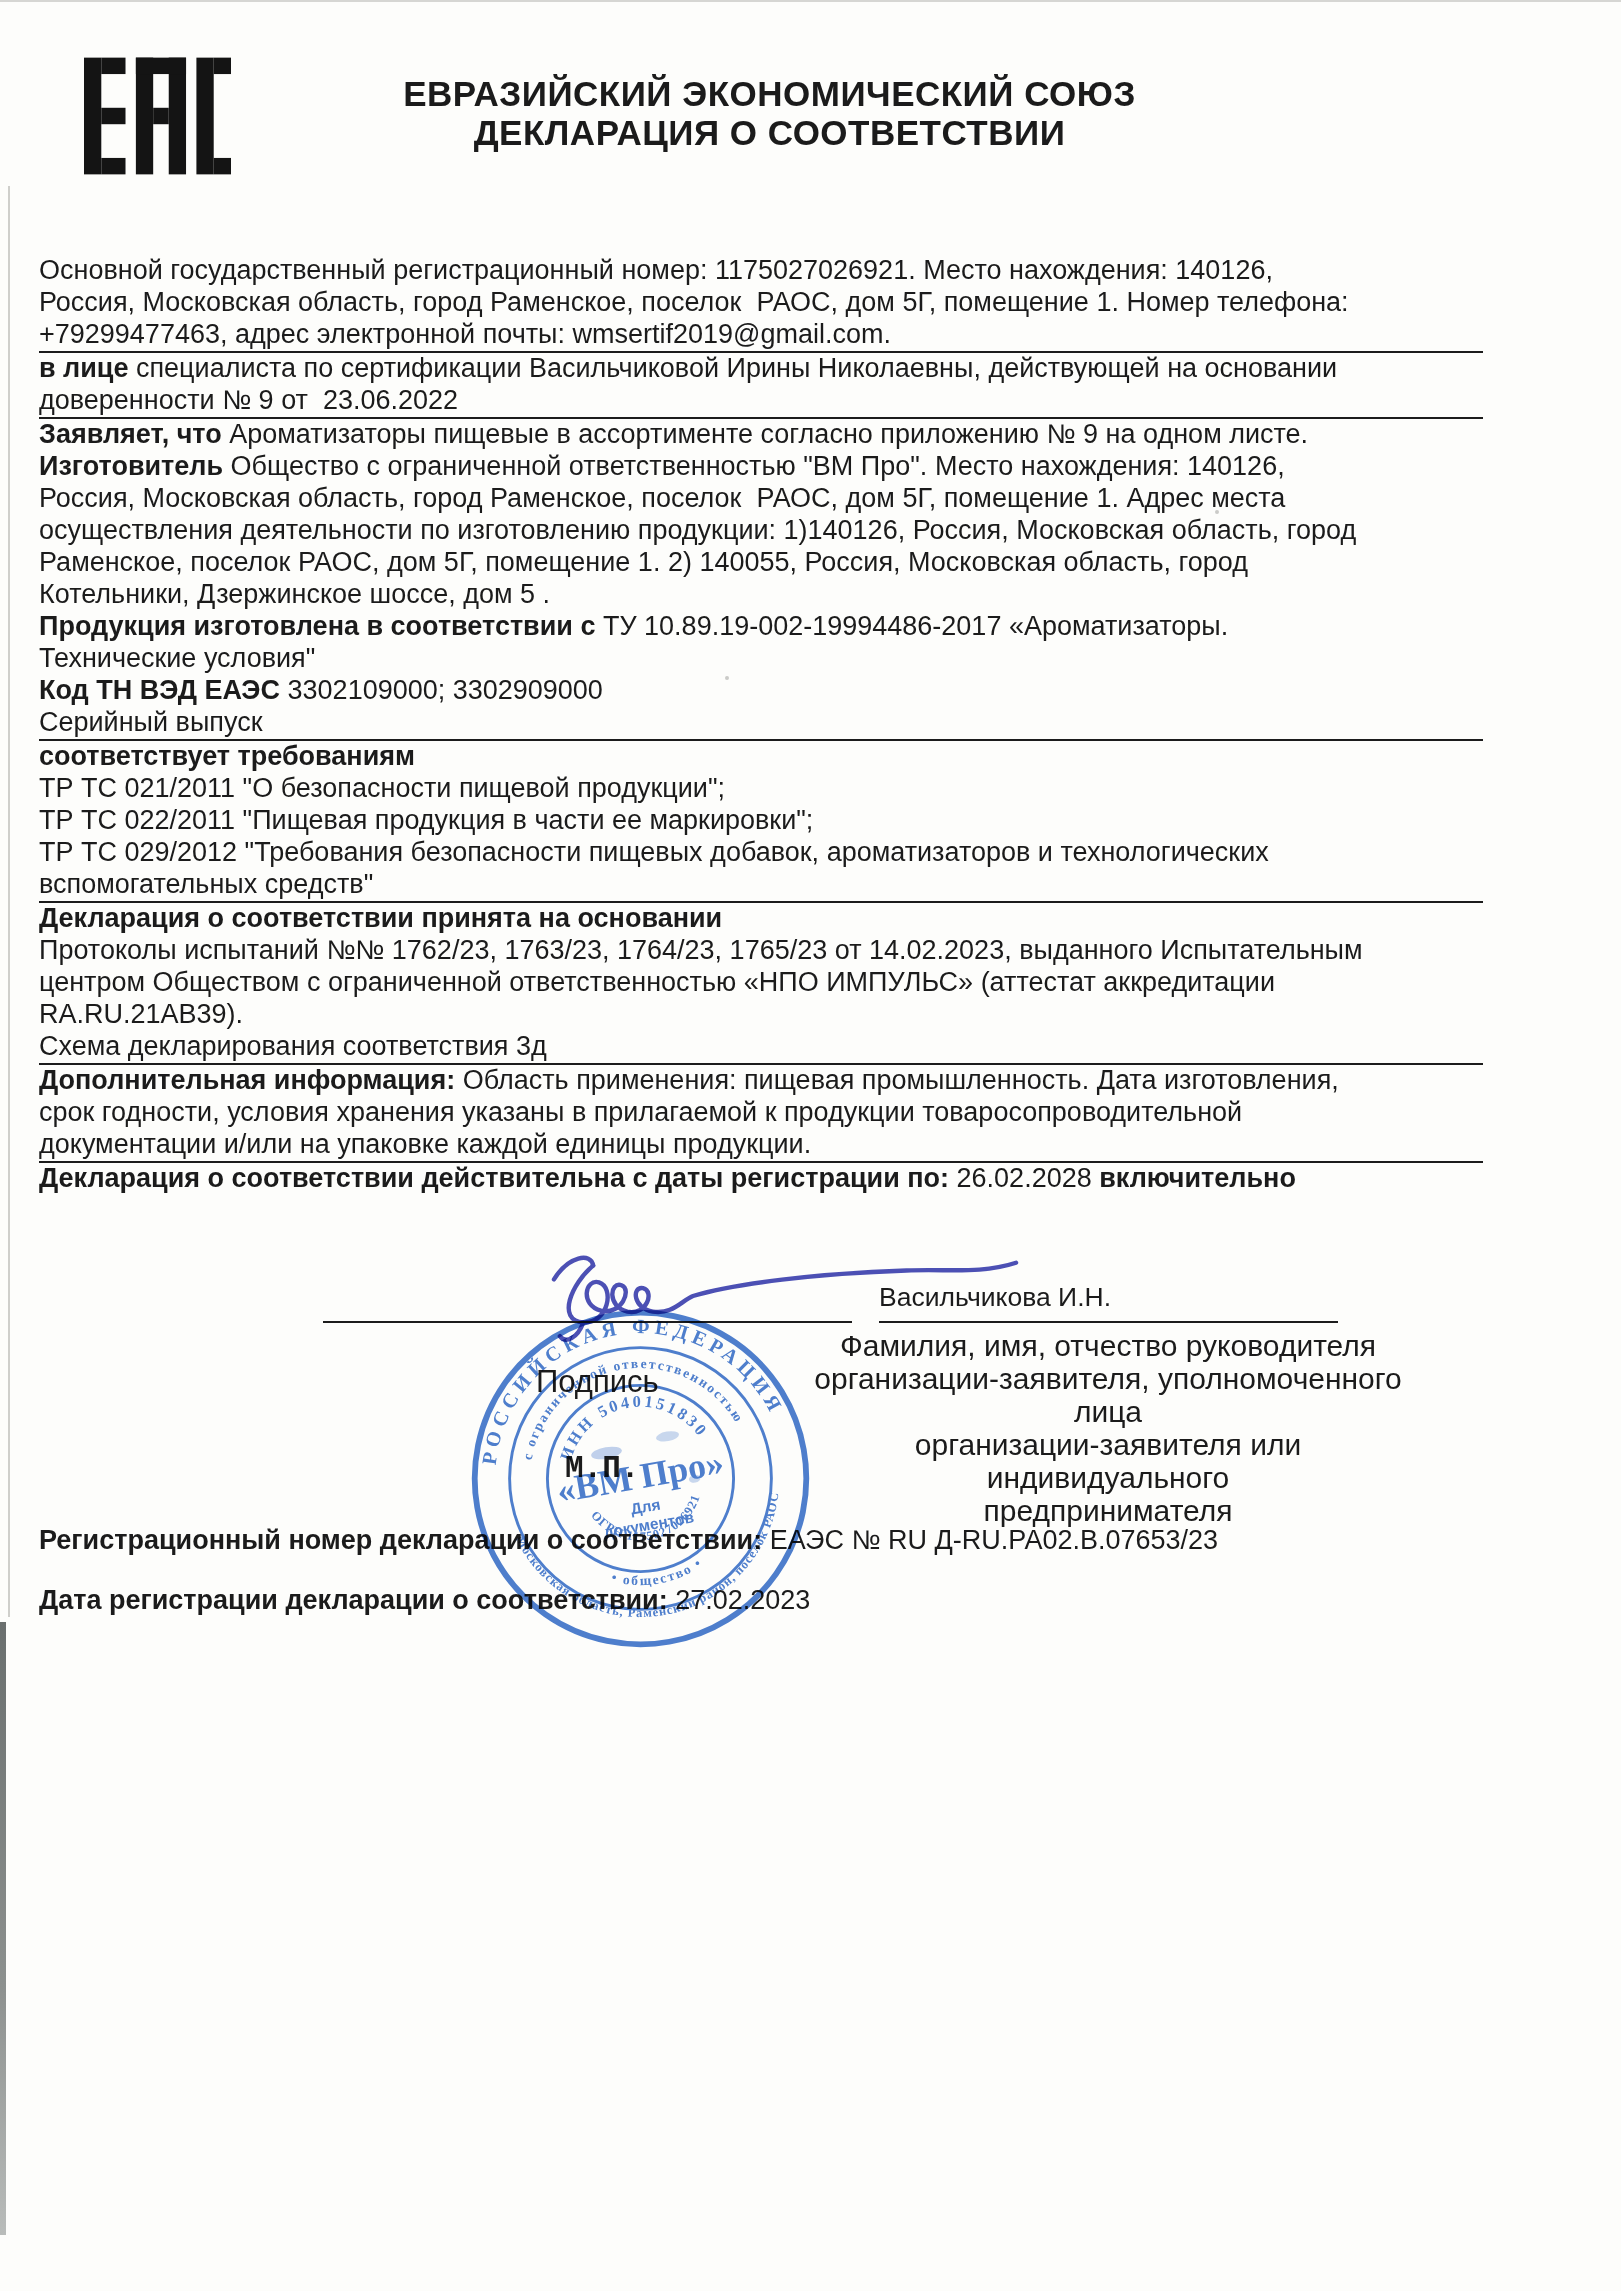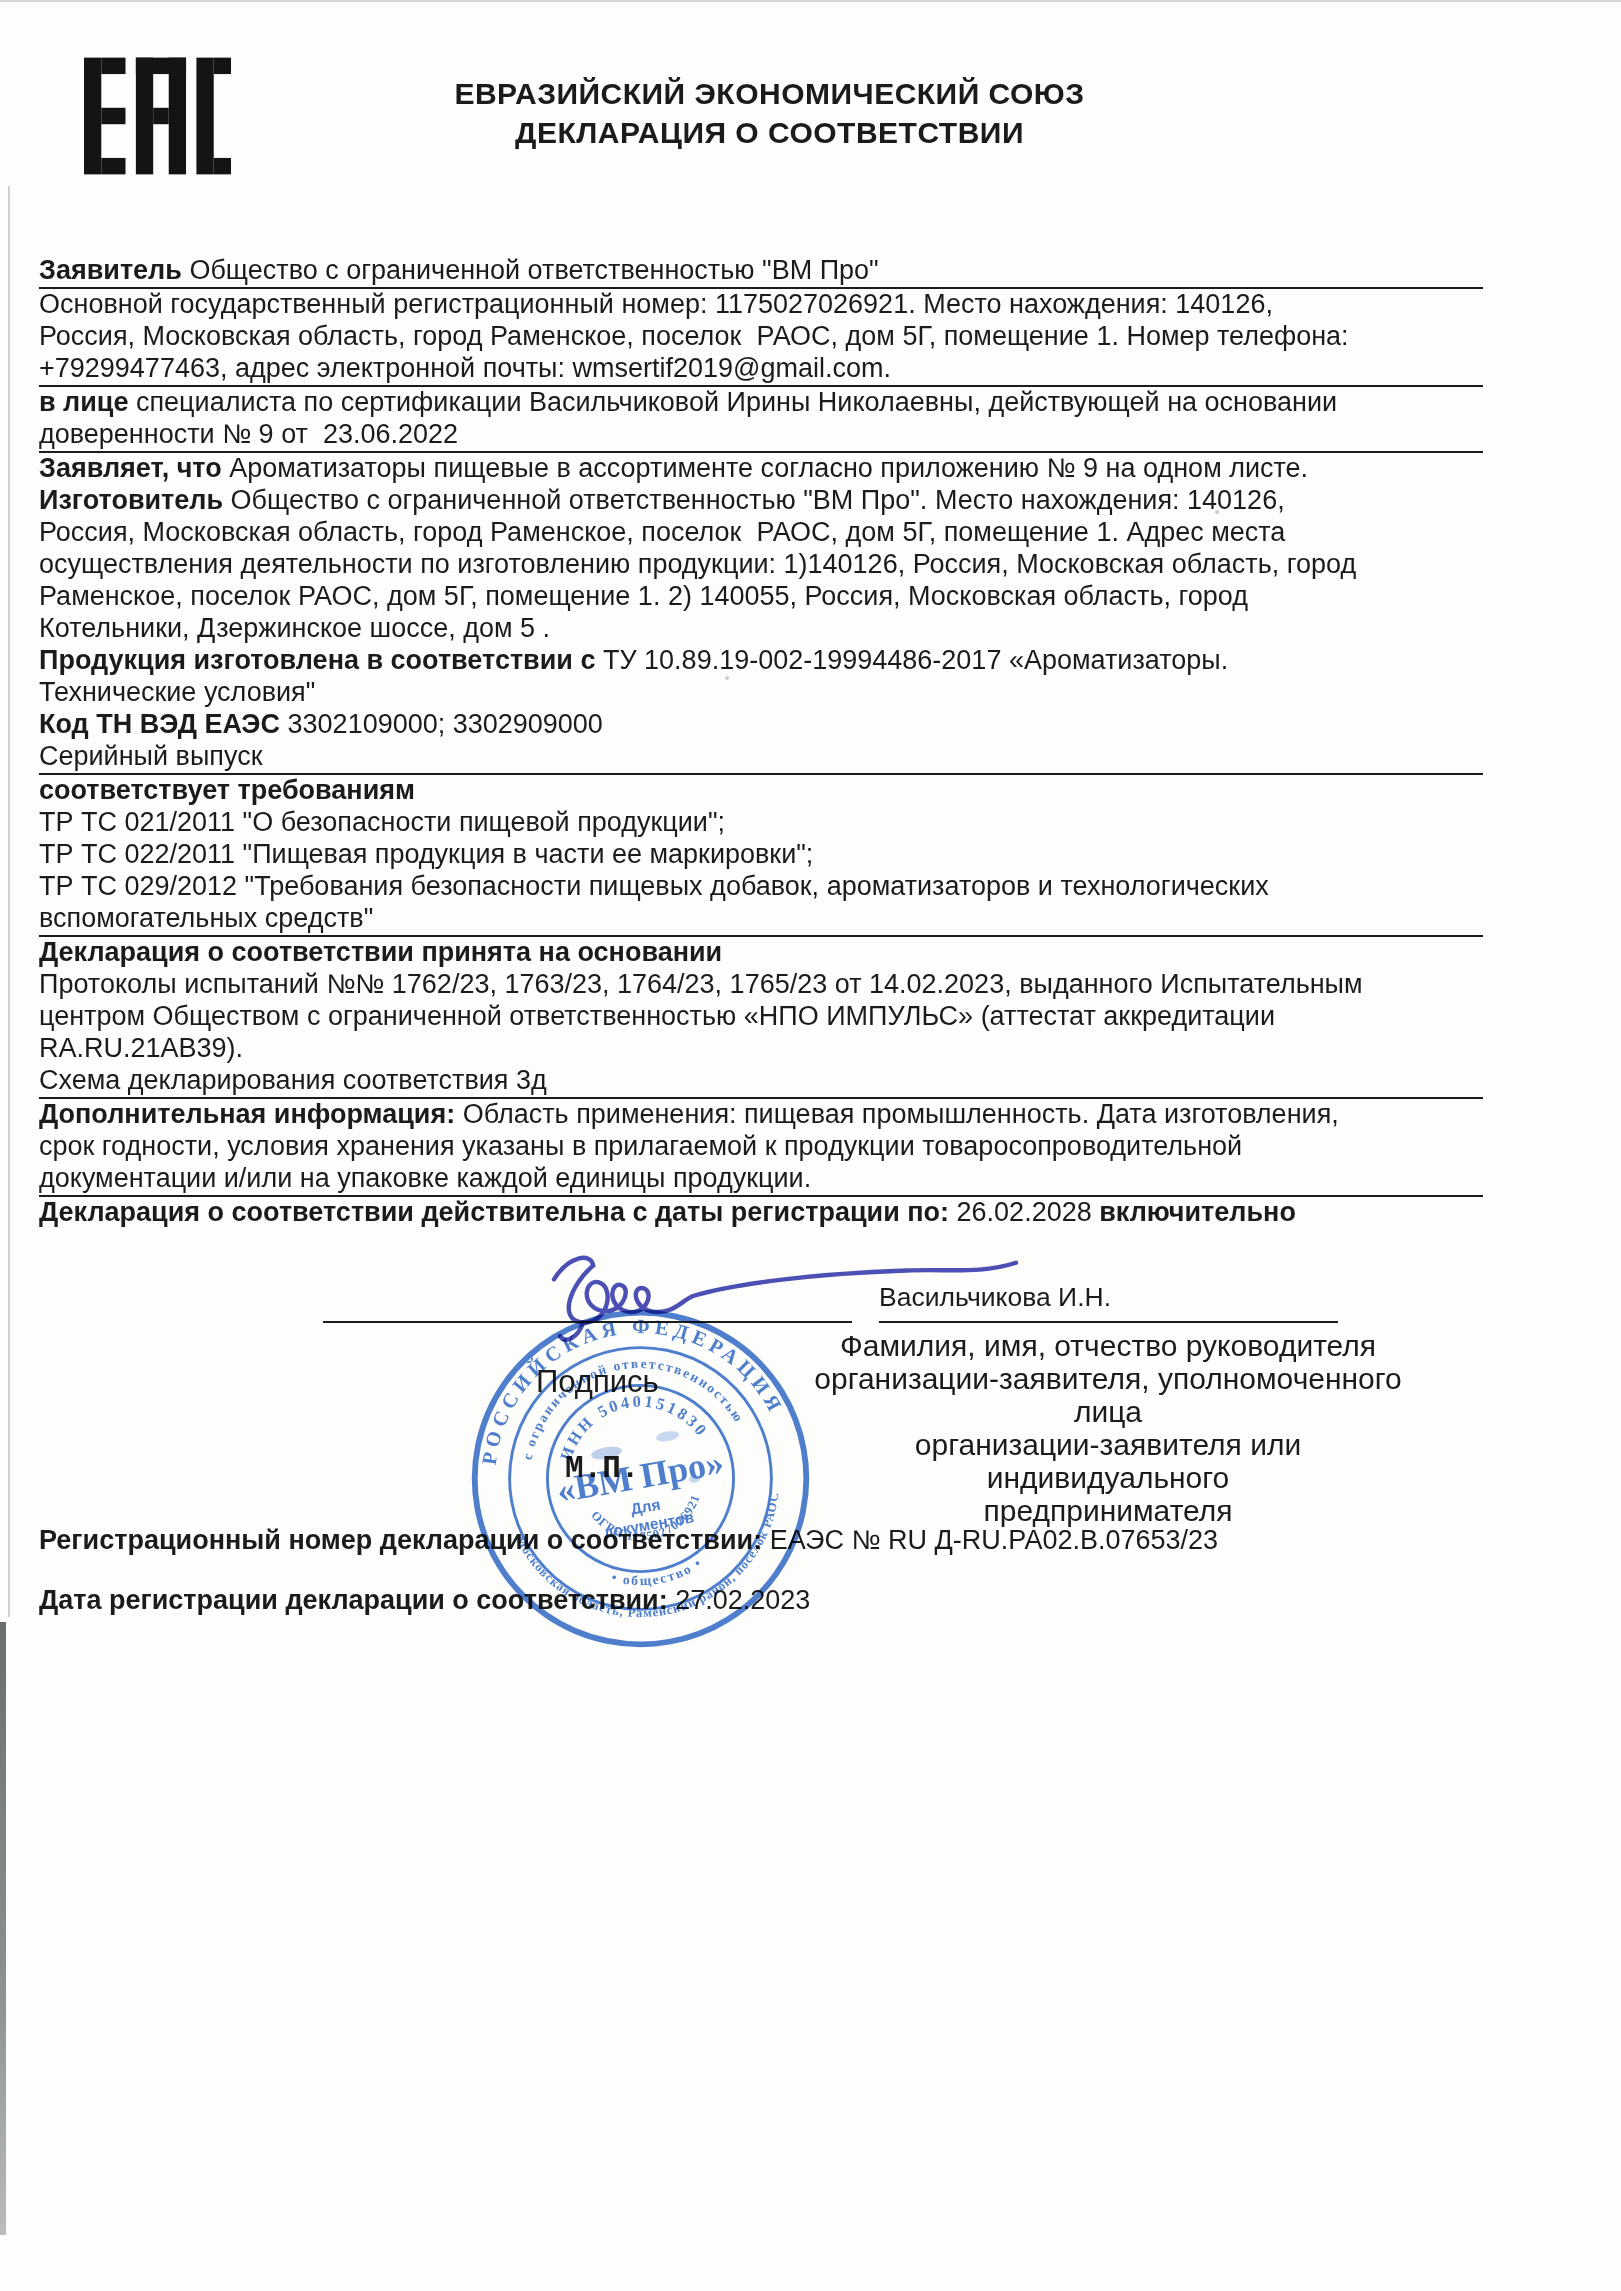--- a/index.html
+++ b/index.html
@@ -6,21 +6,21 @@
   .page{position:relative;width:1621px;height:2292px;margin:0 auto;background:#fdfdfb;
         font-family:"Liberation Sans",sans-serif;color:#1b1b1b;overflow:hidden;}
   
   .edge-top{position:absolute;left:0;top:0;width:100%;height:2px;background:#d6d6d3;}
   .edge-left-light{position:absolute;left:7.8px;top:186px;width:2px;height:1431px;background:#cfcfcb;}
   .edge-left-dark{position:absolute;left:0;top:1622px;width:5.9px;height:613px;
                   background:linear-gradient(180deg,#6a6f6e,#8d918f 60%,#b9bcba);}
   
   .eac{position:absolute;left:84px;top:49px;width:147px;height:134px;}
   .title{position:absolute;left:0;top:74px;width:1539px;text-align:center;
-         font-weight:bold;font-size:30px;line-height:39px;letter-spacing:0.5px;}
+         font-weight:bold;font-size:35px;line-height:39px;letter-spacing:0.5px;}
   
   .doc{position:absolute;left:39px;top:255px;width:1444px;font-size:27px;}
   .row{height:32px;white-space:pre;overflow:visible;}
   .row.u{border-bottom:2.9px solid #1c1c1c;}
   .row b{font-weight:bold;}
   .em{}
   
   .sigline{position:absolute;border-top:2.9px solid #1c1c1c;}
   .sigline.left{left:323px;top:1321px;width:529px;}
   .sigline.right{left:879px;top:1321px;width:459px;}
@@ -64,21 +64,20 @@
       <rect x="150" y="116" width="20" height="19"></rect>
     </g>
   </svg>
 
   <div class="title">
     <div>ЕВРАЗИЙСКИЙ ЭКОНОМИЧЕСКИЙ СОЮЗ</div>
     <div>ДЕКЛАРАЦИЯ О СООТВЕТСТВИИ</div>
   </div>
 
   <div class="doc">
-    <div class="row u"><b>Заявитель</b><span> Общество с ограниченной ответственностью "ВМ Про"</span></div>
     <div class="row"><span>Основной государственный регистрационный номер: 1175027026921. Место нахождения: 140126,</span></div>
     <div class="row"><span>Россия, Московская область, город Раменское, поселок  РАОС, дом 5Г, помещение 1. Номер телефона:</span></div>
     <div class="row u"><span>+79299477463, адрес электронной почты: </span><span class="em">wmsertif2019@gmail.com.</span></div>
     <div class="row"><b>в лице</b><span> специалиста по сертификации Васильчиковой Ирины Николаевны, действующей на основании</span></div>
     <div class="row u"><span>доверенности № 9 от  23.06.2022</span></div>
     <div class="row"><b>Заявляет, что</b><span> Ароматизаторы пищевые в ассортименте согласно приложению № 9 на одном листе.</span></div>
     <div class="row"><b>Изготовитель</b><span> Общество с ограниченной ответственностью "ВМ Про". Место нахождения: 140126,</span></div>
     <div class="row"><span>Россия, Московская область, город Раменское, поселок  РАОС, дом 5Г, помещение 1. Адрес места</span></div>
     <div class="row"><span>осуществления деятельности по изготовлению продукции: 1)140126, Россия, Московская область, город</span></div>
     <div class="row"><span>Раменское, поселок РАОС, дом 5Г, помещение 1. 2) 140055, Россия, Московская область, город</span></div>

